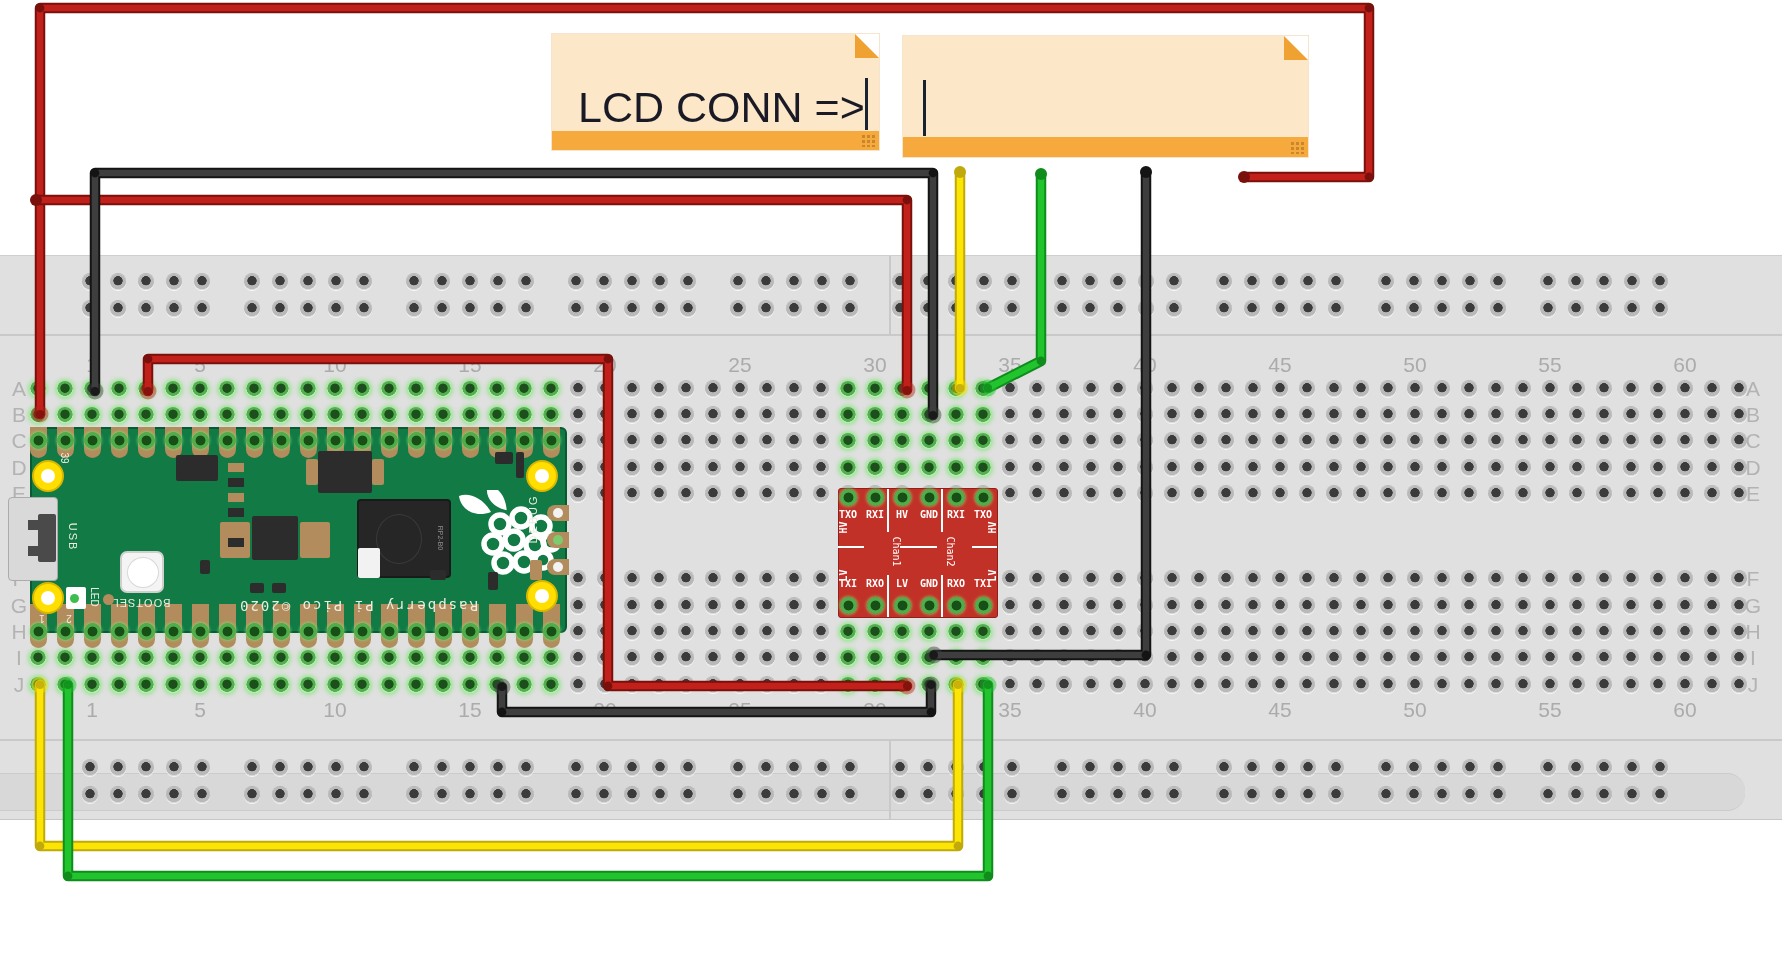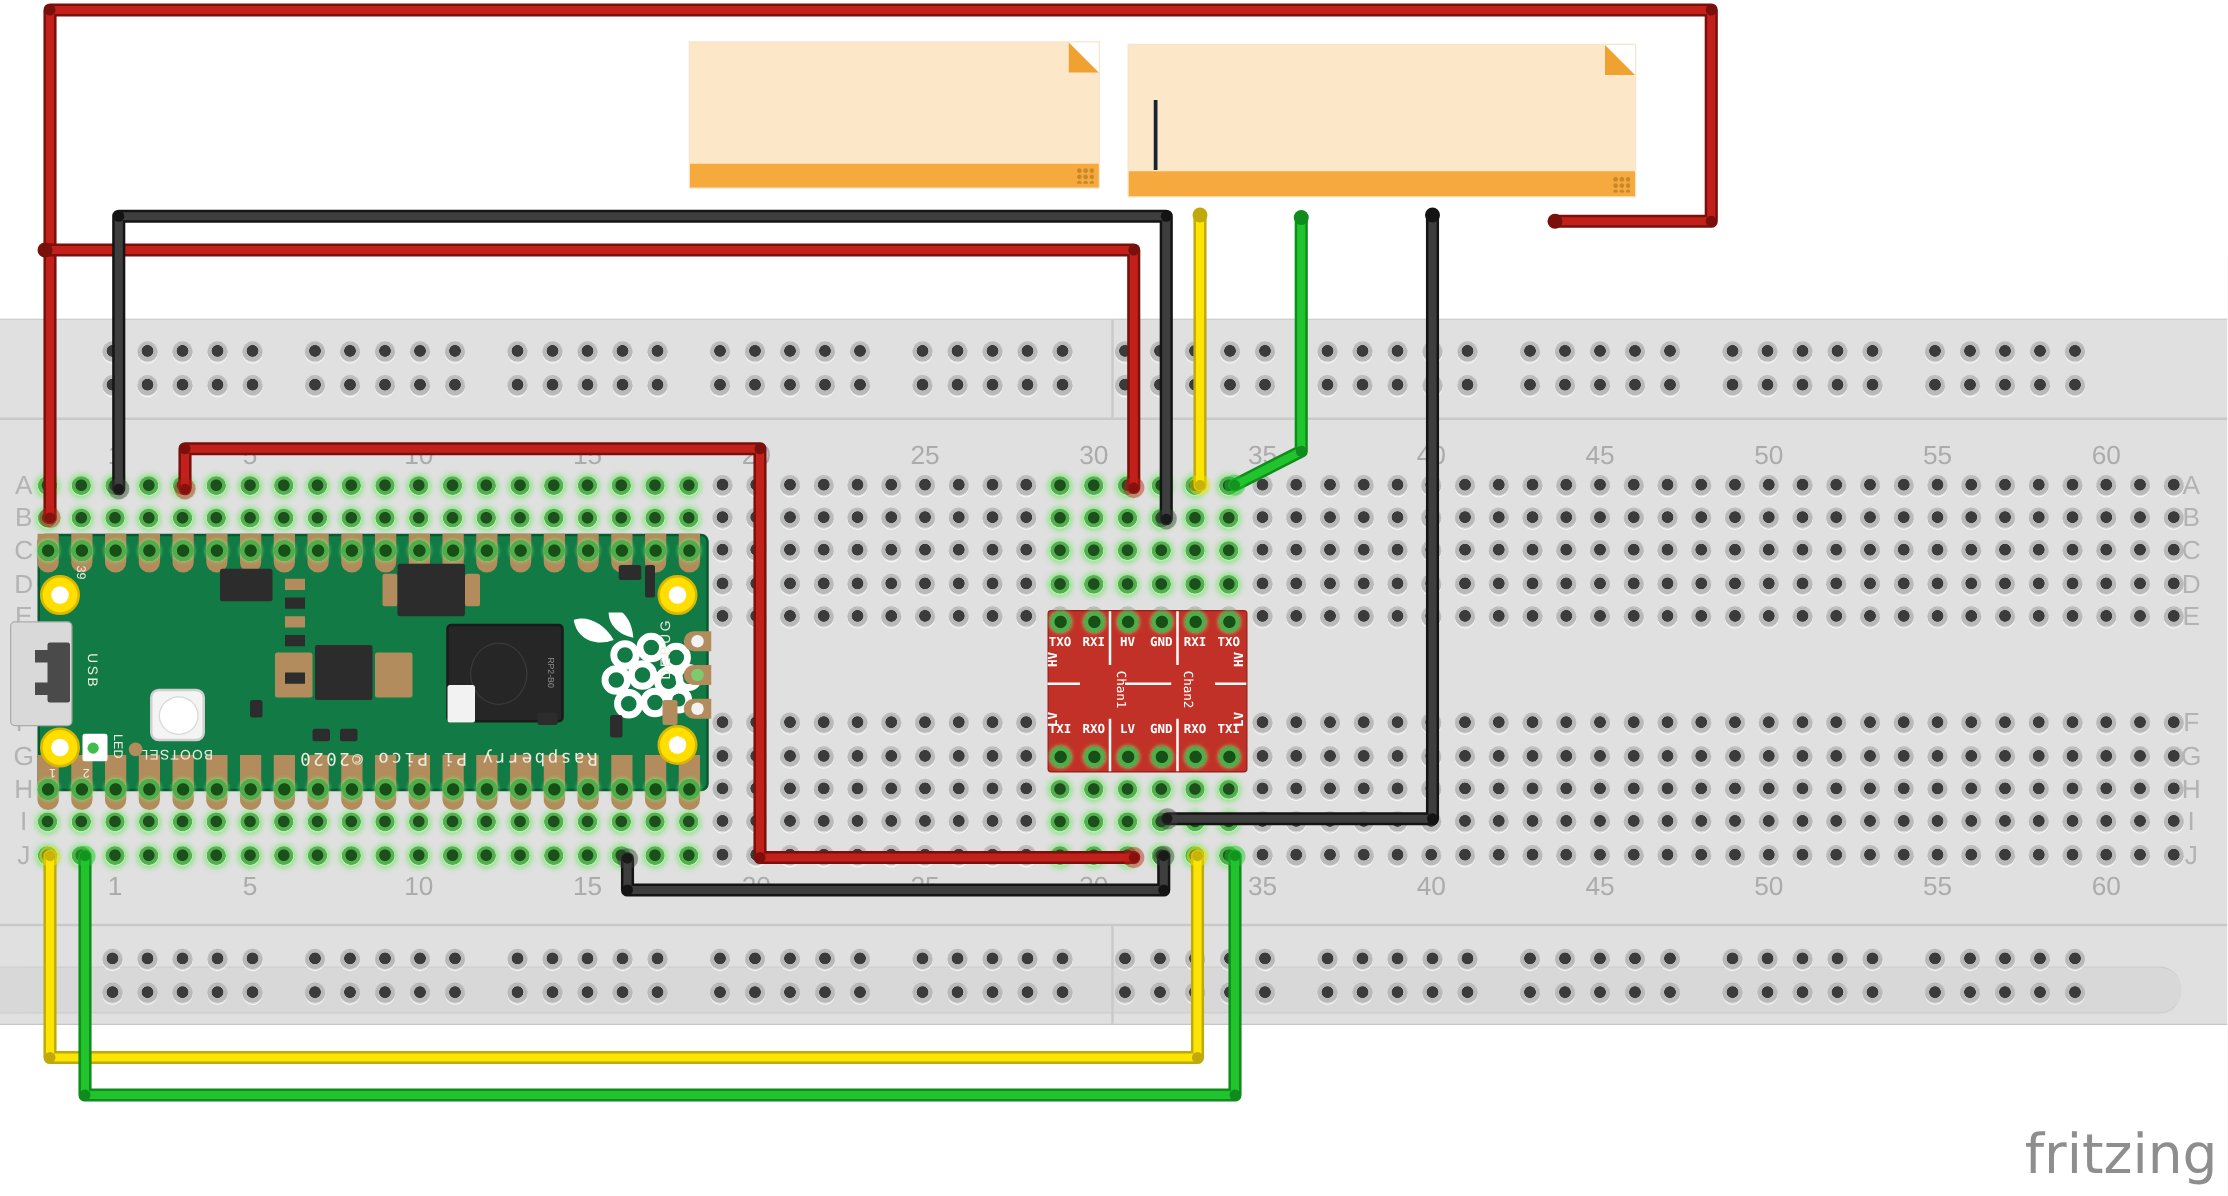--- a/index.html
+++ b/index.html
@@ -1249,27 +1249,27 @@
         <circle cx="68" cy="685" r="8.5" fill="#22C42E" opacity="0.45"></circle>
         <circle cx="68" cy="685" r="4" fill="#0F8C1C" opacity="0.85"></circle>
         <circle cx="988" cy="685" r="8.5" fill="#22C42E" opacity="0.45"></circle>
         <circle cx="988" cy="685" r="4" fill="#0F8C1C" opacity="0.85"></circle>
       </g>
     </svg>
 
   <div class="note" style="left:552px;top:34px;width:327px;height:116px;">
     <div class="fold-cut"></div>
     <div class="fold"></div>
+    <div class="ntext" style="top:44px;font-size:43px;"><span>LCD CONN =&gt;</span><span class="cursor" style="height:52px;"></span></div>
     <div class="bar" style="height:19px;">
         <div class="grip"></div>
       </div>
   </div>
   <div class="note" style="left:903px;top:36px;width:405px;height:121px;">
     <div class="fold-cut"></div>
     <div class="fold"></div>
     <div class="ntext" style="left:20px;top:44px;font-size:46px;"><span class="cursor" style="height:56px;"></span></div>
     <div class="bar" style="height:20px;">
         <div class="grip"></div>
       </div>
   </div>
 
-  <div id="watermark">fritzing</div>
 </div>
 
 </body></html>

